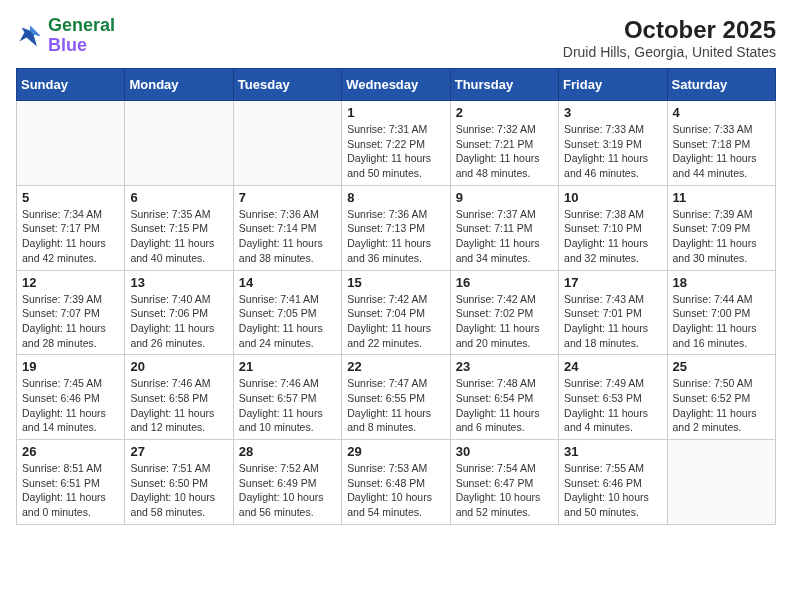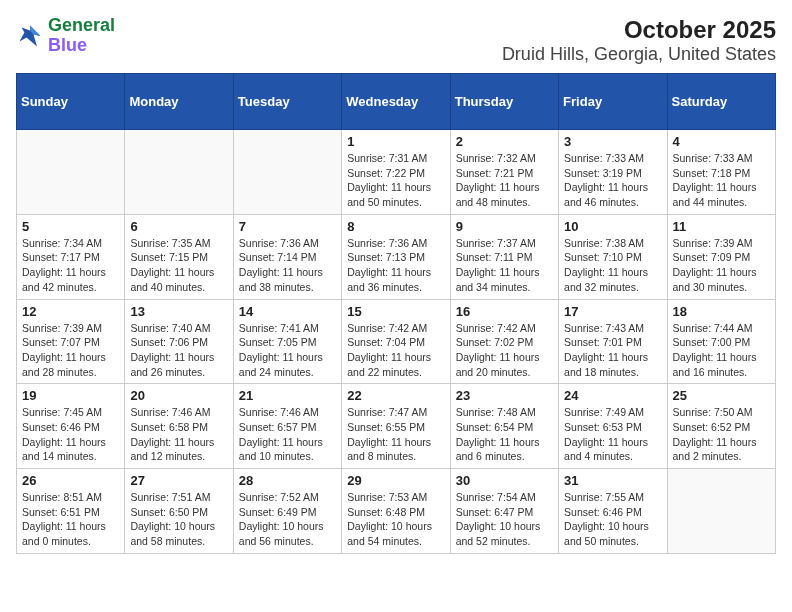--- a/index.html
+++ b/index.html
@@ -36,34 +36,34 @@
     }
     .title-area {
       text-align: right;
     }
     .month-title {
       font-size: 24px;
       font-weight: bold;
       color: #222;
     }
     .location-title {
-      font-size: 18px;
+      font-size: 14px;
       color: #444;
     }
     .calendar {
       width: 100%;
       border-collapse: collapse;
       border: 1px solid #ccc;
     }
     .calendar th {
       background: #2255aa;
       color: #fff;
       font-size: 13px;
       font-weight: bold;
-      padding: 20px 4px;
+      padding: 8px 4px;
       text-align: left;
       border: 1px solid #1a4088;
     }
     .calendar td {
       border: 1px solid #ccc;
       vertical-align: top;
       padding: 4px 5px;
       width: calc(100% / 7);
       min-height: 80px;
       background: #fff;

